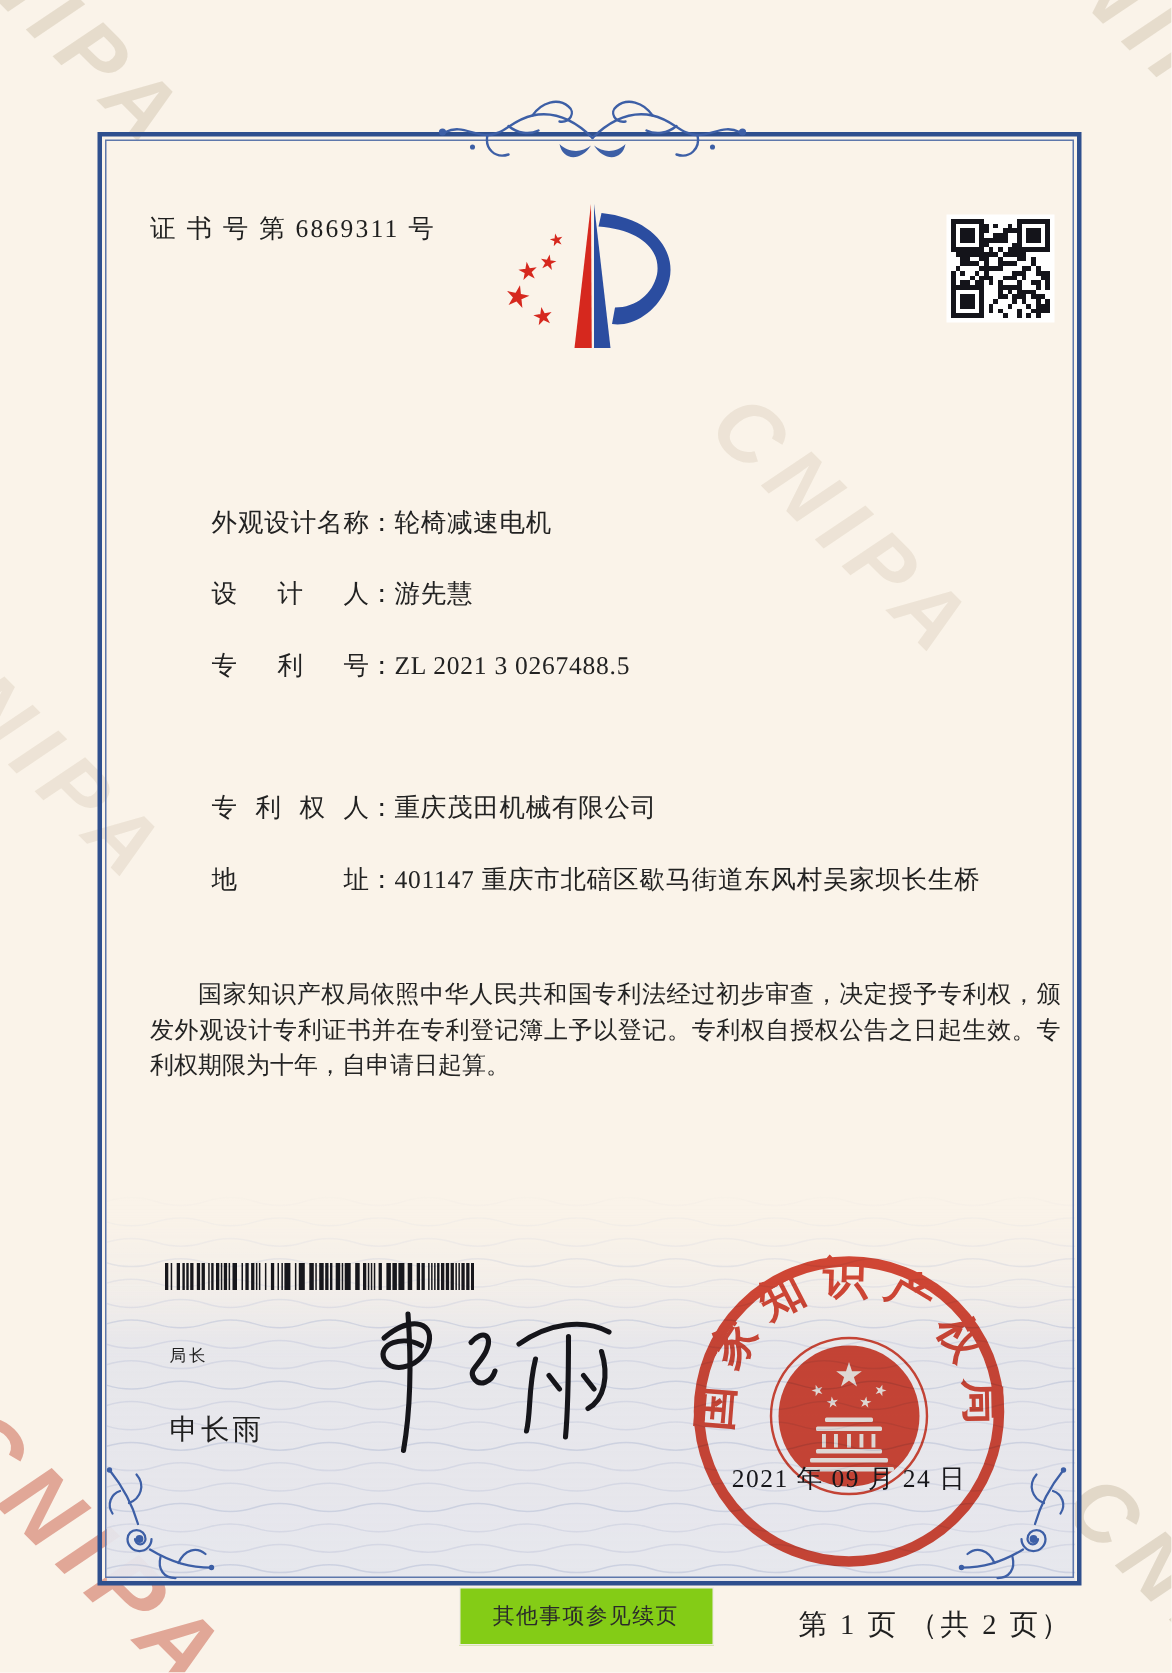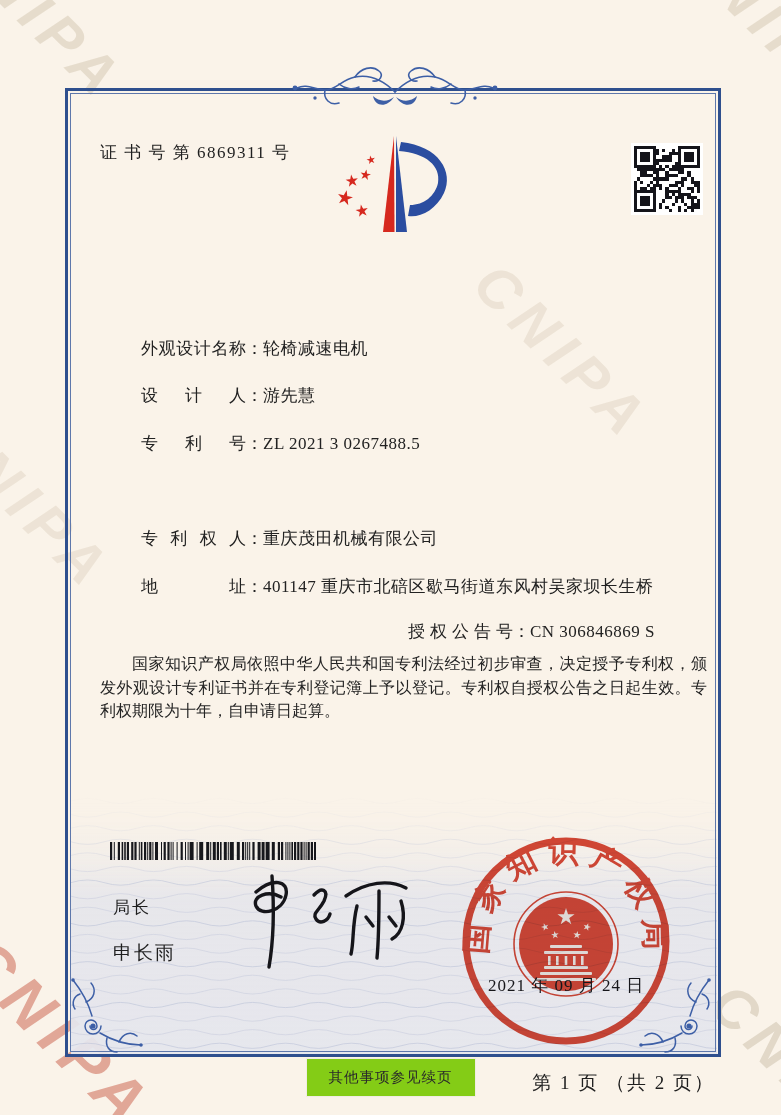--- a/index.html
+++ b/index.html
@@ -57,21 +57,21 @@
   .fcolon{display:inline-block;}
   .fvalue{letter-spacing:.5px;}
   .grant2{position:absolute;left:267px;top:0;white-space:nowrap;}
   .body-text{
     position:absolute;left:100px;top:652px;width:607px;z-index:4;
     font-size:16px;line-height:23.5px;text-align:justify;color:#242424;
   }
   .body-text p{margin:0;text-indent:32px;}
   .barcode{position:absolute;left:110px;top:842px;width:206px;height:18px;z-index:4;}
   .barcode svg{display:block;width:206px;height:18px;}
-  .signer-title{position:absolute;left:113px;top:896px;font-size:17px;letter-spacing:2px;z-index:4;}
+  .signer-title{position:absolute;left:113px;top:896px;font-size:11px;letter-spacing:2px;z-index:4;}
   .signer-name{position:absolute;left:113px;top:940px;font-size:19px;letter-spacing:2px;z-index:4;}
   .signature{position:absolute;left:228px;top:864px;z-index:4;}
   .seal{position:absolute;left:456px;top:831px;width:220px;height:220px;z-index:5;mix-blend-mode:multiply;opacity:.95;}
   .seal-date{
     position:absolute;left:456px;top:974px;width:220px;text-align:center;
     font-size:17px;color:#16161a;letter-spacing:1px;z-index:6;
   }
   .page-info{position:absolute;left:65px;top:1026px;width:650px;text-align:right;font-size:19px;letter-spacing:2px;z-index:4;margin-top:44px;}
   .note-box{
     position:absolute;left:50%;top:1058px;transform:translateX(-50%);
@@ -432,23 +432,20 @@
   <div class="field-row r2">
     <span class="flabel">专利号</span><span class="fcolon">：</span><span class="fvalue">ZL 2021 3 0267488.5</span>
   </div>
   <div class="field-row r4">
     <span class="flabel">专利权人</span><span class="fcolon">：</span><span class="fvalue">重庆茂田机械有限公司</span>
   </div>
   <div class="field-row r5">
     <span class="flabel">地址</span><span class="fcolon">：</span><span class="fvalue">401147 重庆市北碚区歇马街道东风村吴家坝长生桥</span>
   </div>
   <div class="field-row r6">
-    <span class="grant2">
-      <span class="flabel">授权公告号</span><span class="fcolon">：</span><span class="fvalue">CN 306846869 S</span>
-    </span>
   </div>
 
   <div class="body-text">
     <p>国家知识产权局依照中华人民共和国专利法经过初步审查，决定授予专利权，颁发外观设计专利证书并在专利登记簿上予以登记。专利权自授权公告之日起生效。专利权期限为十年，自申请日起算。</p>
   </div>
 
   <div class="barcode">
     <svg id="bcsvg" viewBox="0 0 206 18" preserveAspectRatio="none">
         <g fill="#17171c">
           <rect x="0.0" y="0" width="2.2" height="18"></rect>

